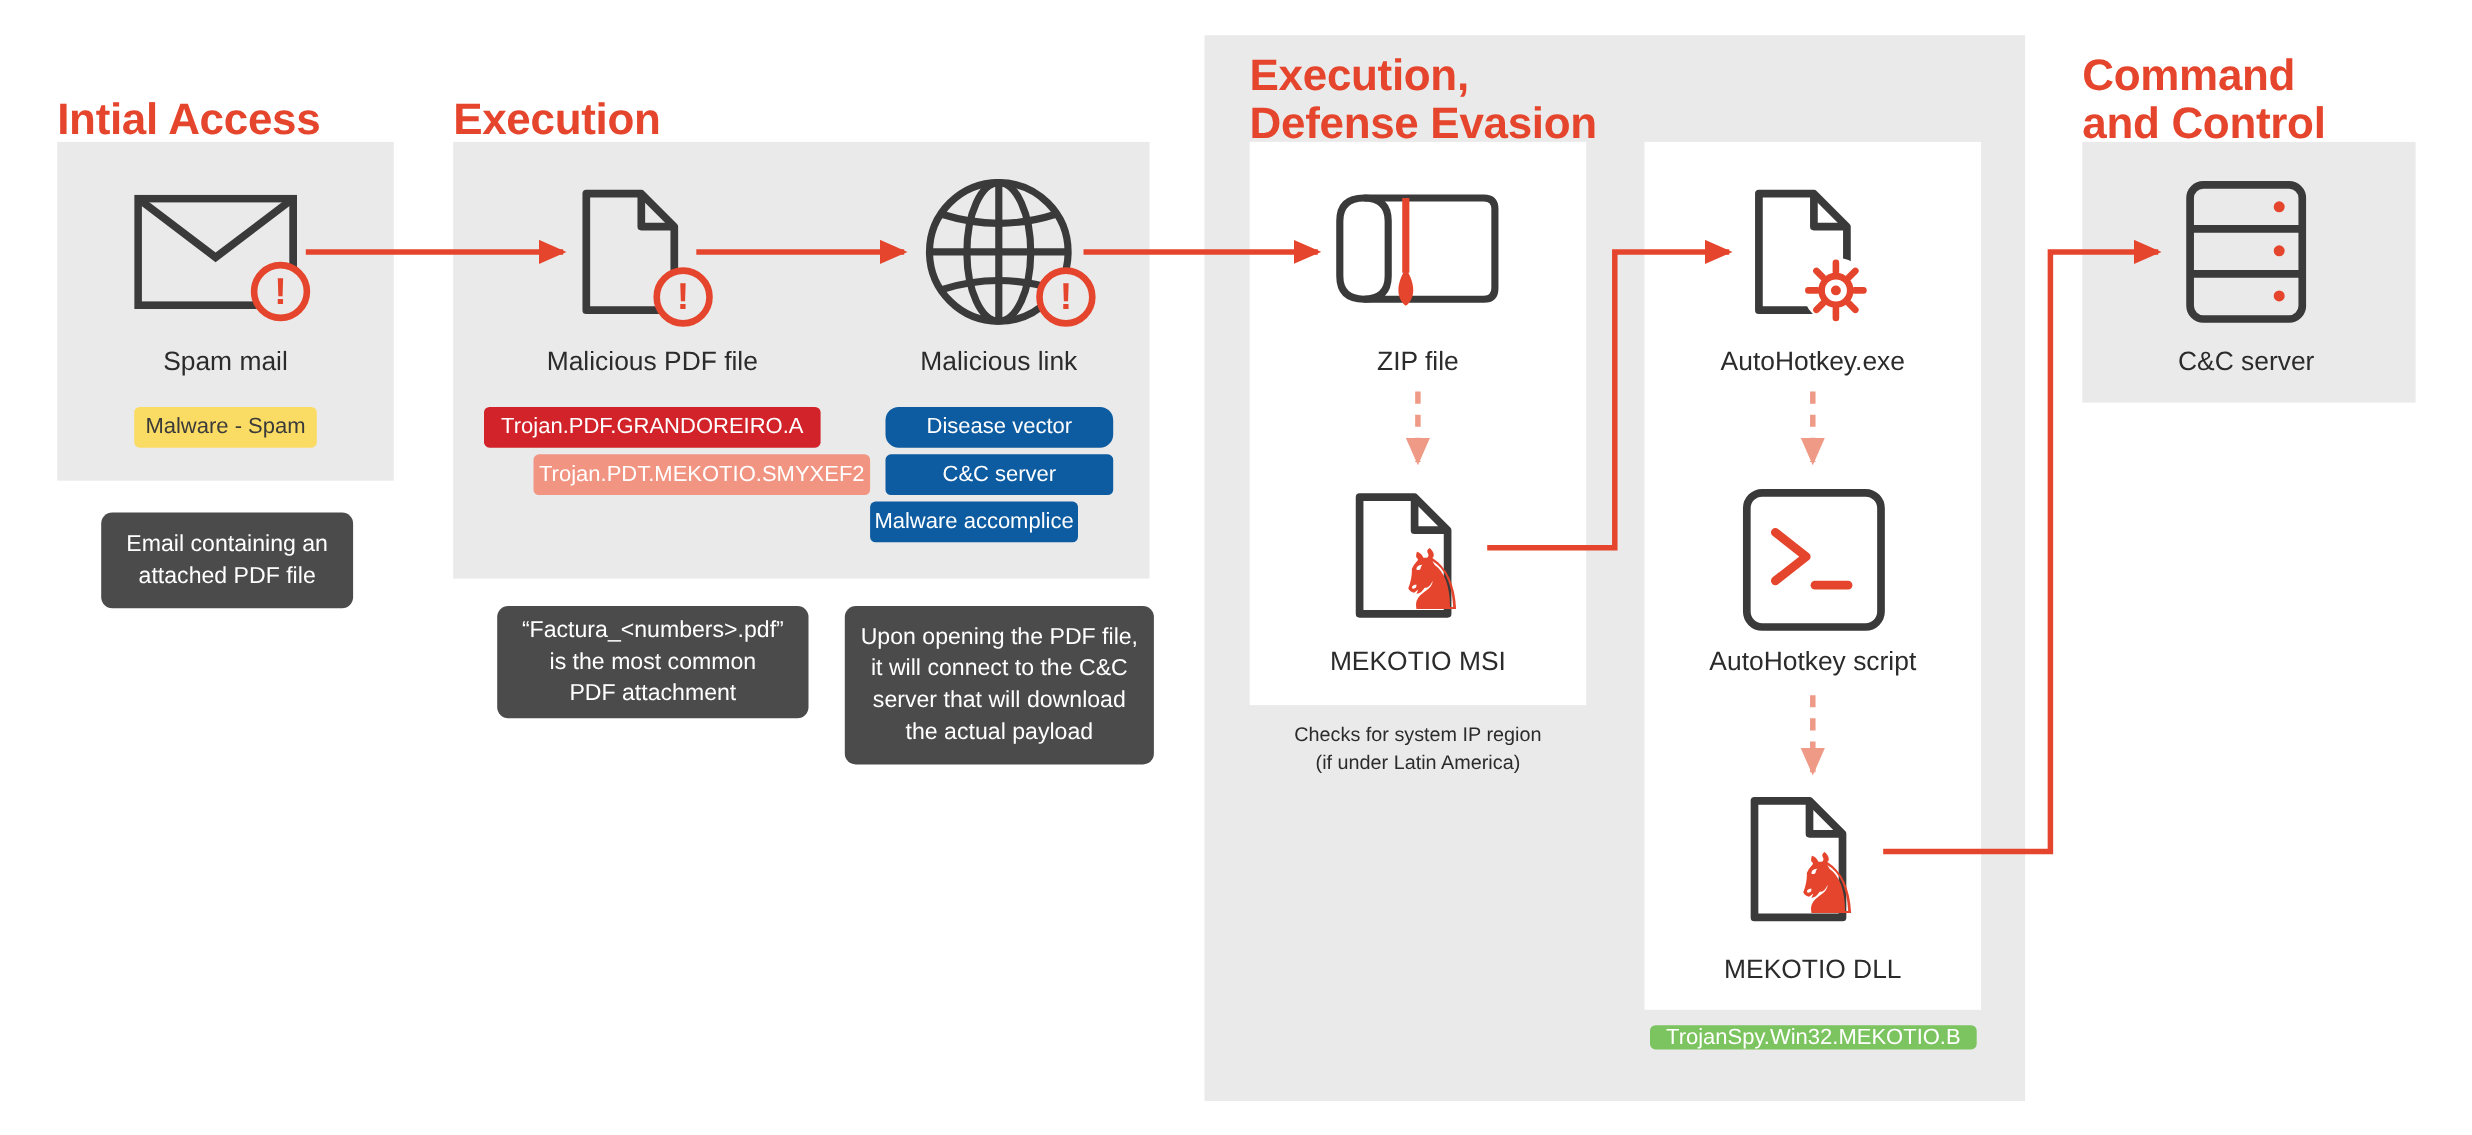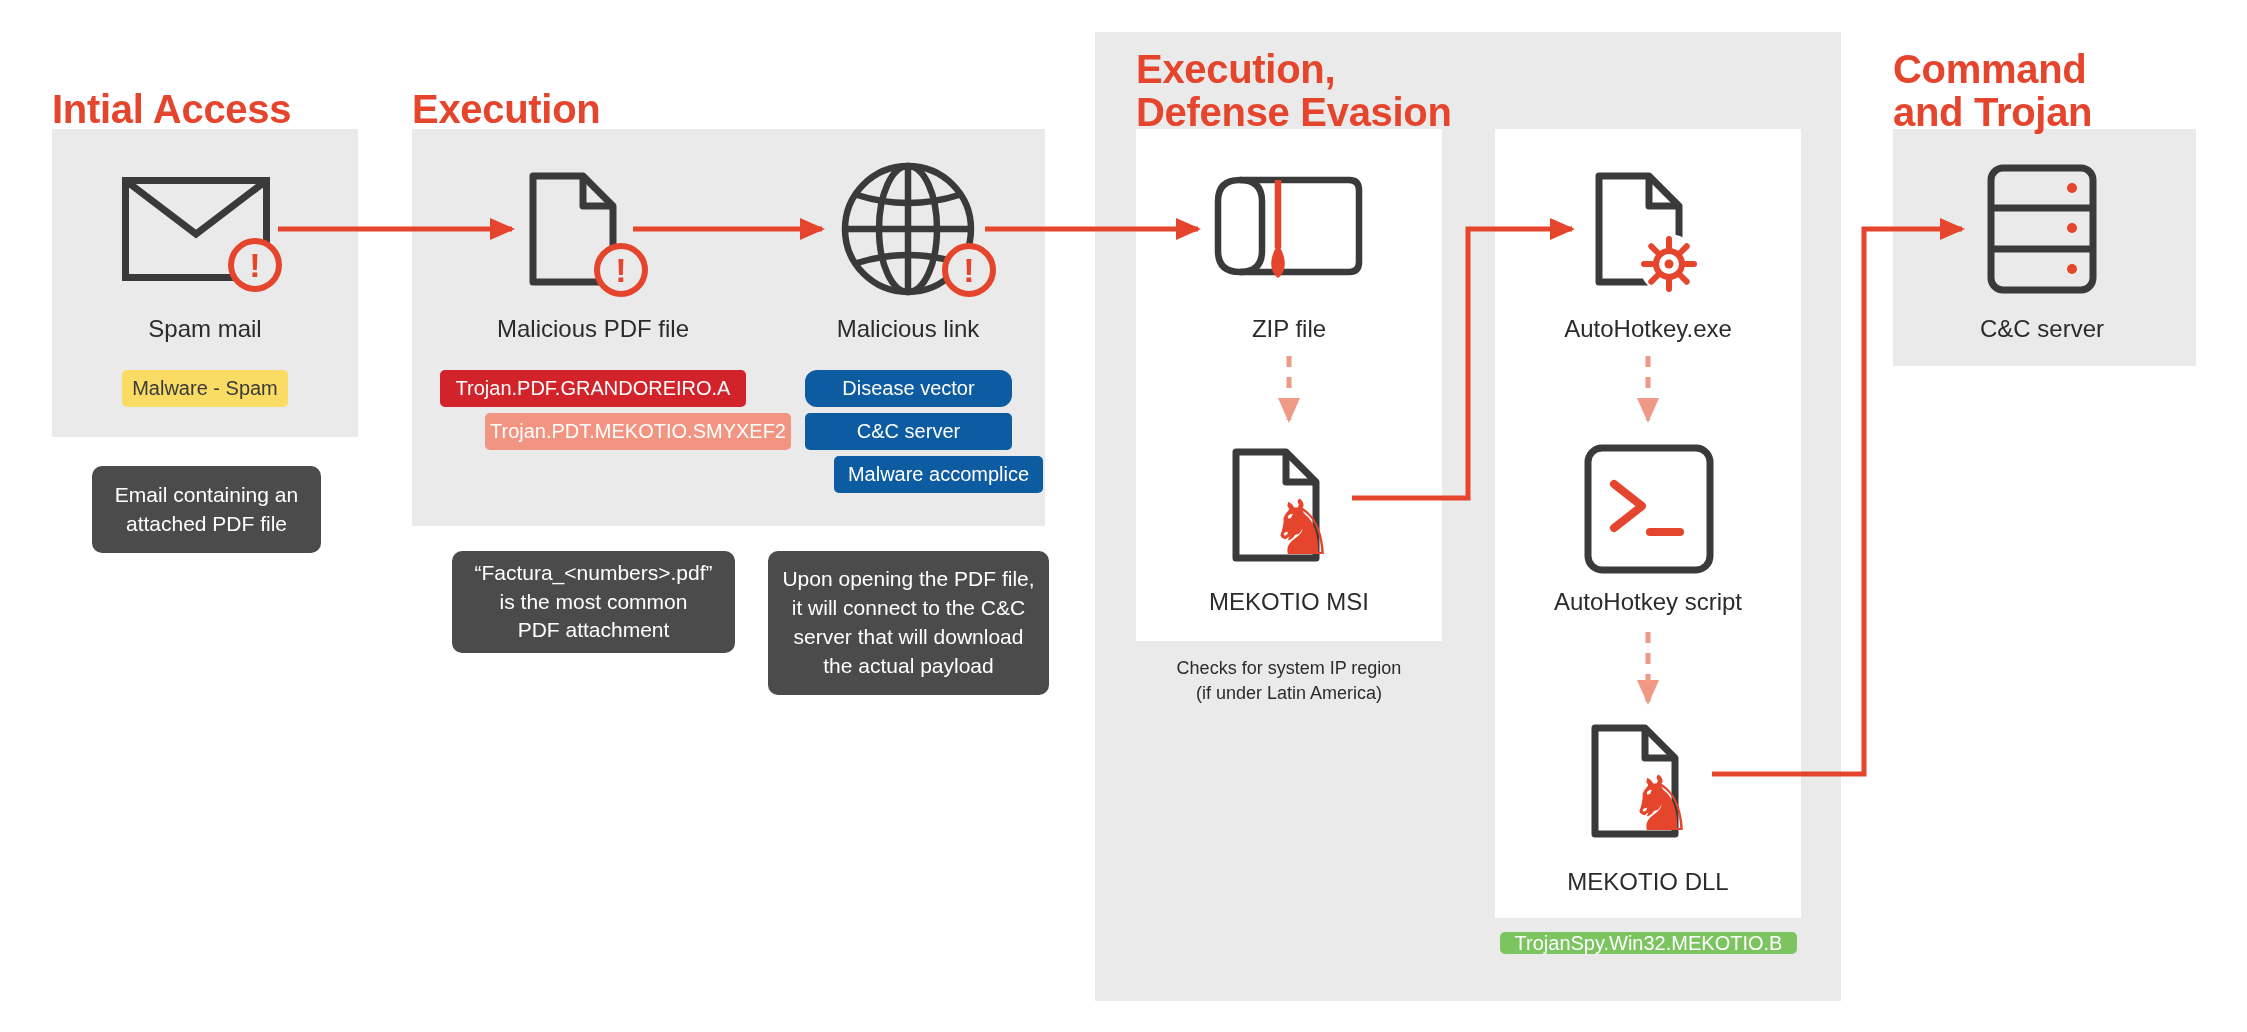--- a/index.html
+++ b/index.html
@@ -95,21 +95,21 @@
       <path d="M1648 356 V420" marker-end="url(#ar-salmon)"></path>
       <path d="M1648 632 V702" marker-end="url(#ar-salmon)"></path>
     </g>
   </svg>
 
   <h1 class="stage-title" style="left:52px; top:88px;">Intial Access</h1>
   <h1 class="stage-title" style="left:412px; top:88px;">Execution</h1>
   <h1 class="stage-title" style="left:1136px; top:48px;">Execution,
 Defense Evasion</h1>
   <h1 class="stage-title" style="left:1893px; top:48px;">Command
-and Trojan</h1>
+and Control</h1>
 
   <div class="icon-wrap" style="left:122px; top:177px;">
     <svg width="148" height="104" viewBox="0 0 148 104">
       <rect x="3.5" y="3.5" width="141" height="97" fill="none" stroke="#3a3a3a" stroke-width="7"></rect>
       <path d="M3.5 3.5 L74 57 L144.5 3.5" fill="none" stroke="#3a3a3a" stroke-width="7"></path>
     </svg>
     <div class="alert-badge" style="left:106px; top:61px;">!</div>
   </div>
   <div class="node-label" style="left:85px; top:315px; width:240px;">Spam mail</div>
   <div class="badge yellow" style="left:122px; top:370px; width:166px;">Malware - Spam</div>
@@ -136,21 +136,21 @@
         <line x1="70" y1="7" x2="70" y2="133"></line>
         <path d="M19 36 Q70 52 121 36"></path>
         <path d="M19 104 Q70 88 121 104"></path>
       </g>
     </svg>
     <div class="alert-badge" style="left:104px; top:84px;">!</div>
   </div>
   <div class="node-label" style="left:758px; top:315px; width:300px;">Malicious link</div>
   <div class="badge blue" style="left:805px; top:370px; width:207px;border-radius:12px;">Disease vector</div>
   <div class="badge blue" style="left:805px; top:413px; width:207px;">C&amp;C server</div>
-  <div class="badge blue" style="left:834px; top:456px; width:209px;">Malware accomplice</div>
+  <div class="badge blue" style="left:791px; top:456px; width:189px;">Malware accomplice</div>
 
   <div class="note" style="left:452px; top:551px; width:283px; height:102px;">“Factura_&lt;numbers&gt;.pdf”
 is the most common
 PDF attachment</div>
   <div class="note" style="left:768px; top:551px; width:281px; height:144px;">Upon opening the PDF file,
 it will connect to the C&amp;C
 server that will download
 the actual payload</div>
 
   <div class="icon-wrap" style="left:1214px; top:176px;">

